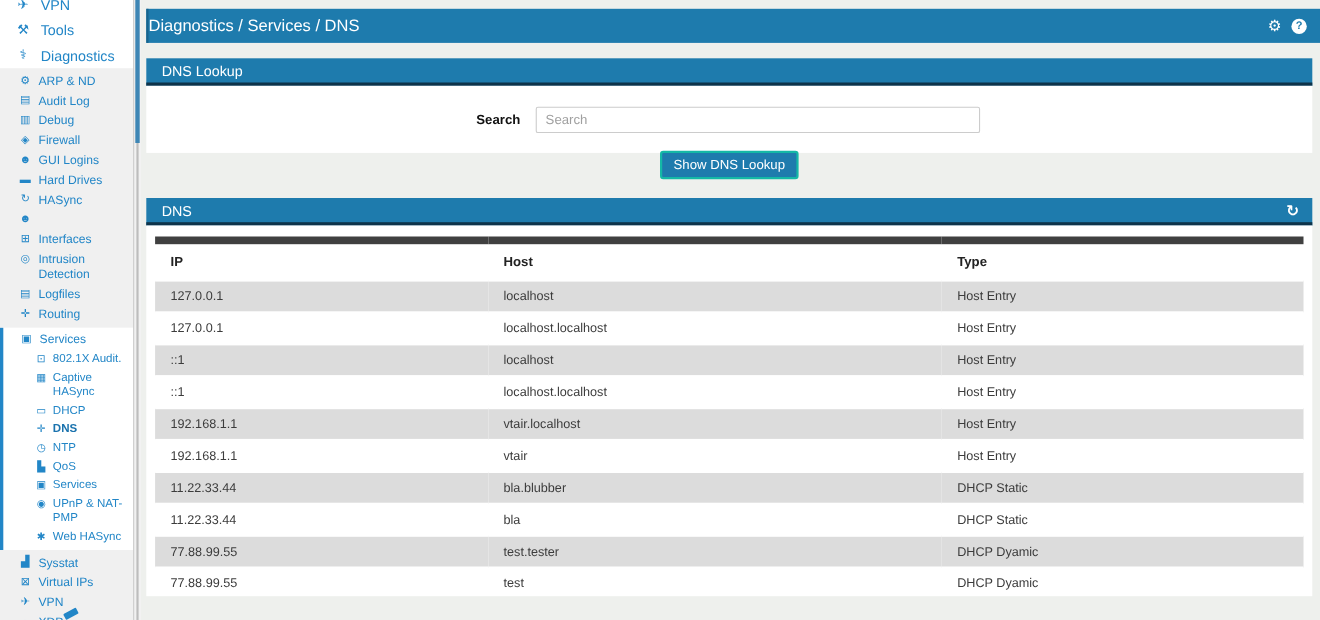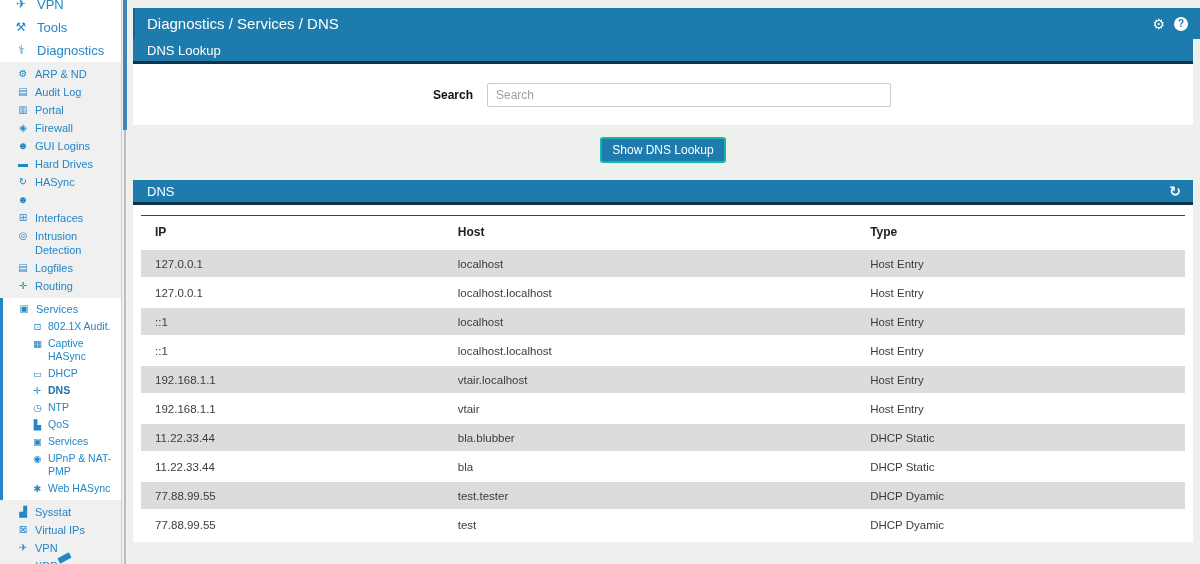--- a/index.html
+++ b/index.html
@@ -29,48 +29,48 @@
   #side-scrollbar { position:absolute; left:121px; top:0; width:7px; height:564px;
     background:#f1f1f1; border-left:1px solid #cdcdcd; }
   #side-scroll-groove { position:absolute; left:2px; top:0; width:2px; height:100%; background:#bdbdbd; }
   #side-scroll-thumb { position:absolute; left:1px; top:0; width:4px; height:130px; background:#3e86b5; }
 
   
   #main { position:absolute; left:128px; top:0; width:1072px; height:564px; background:#eef0ed; }
 
   #breadcrumb-bar { position:absolute; left:5px; top:8px; right:0; height:31px;
     background:#1e7bad; border-left:2px solid #17648e; display:flex; align-items:center;
-    color:#fff; font-size:15px; padding-left:12px; }
+    color:#fff; font-size:15px; }
   #breadcrumb-icons { margin-left:auto; display:flex; align-items:center; gap:9px; padding-right:12px; }
   .hdr-gear { color:#fff; font-size:14px; cursor:pointer; }
   .hdr-help { width:14px; height:14px; border-radius:50%; background:#fff; color:#1e7bad;
     font-size:10px; font-weight:bold; display:flex; align-items:center; justify-content:center; cursor:pointer; }
 
   .panel-head { height:25px; background:#1e7bad; border-bottom:3px solid #0e3349;
     color:#fff; font-size:13px; display:flex; align-items:center; padding:0 12px 0 14px; }
 
-  #lookup-panel { position:absolute; left:5px; top:39px; right:7px; }
+  #lookup-panel { position:absolute; left:5px; top:53px; right:7px; }
   #lookup-body { background:#fff; height:61px; display:flex; align-items:center; }
   #lookup-label { flex:0 0 340px; text-align:right; font-size:12px; font-weight:bold; color:#111; }
   #lookup-input { margin-left:14px; width:404px; height:24px; border:1px solid #ccc; border-radius:2px;
     padding:0 8px; font-size:12px; color:#333; font-family:inherit; outline:none; }
   #lookup-input::placeholder { color:#a0a0a0; }
 
   #button-row { position:absolute; left:5px; top:133px; right:7px; height:34px;
     display:flex; align-items:center; justify-content:center; }
   #show-btn { background:#1e7bad; border:2px solid #14b8a6; border-radius:3px; color:#fff;
     font-size:12px; padding:4px 10px; cursor:pointer; font-family:inherit; }
 
   #dns-panel { position:absolute; left:5px; top:180px; right:7px; bottom:19px; }
   #dns-head-title { flex:0 0 auto; }
   .refresh-icon { margin-left:auto; color:#fff; font-size:14px; font-weight:bold; cursor:pointer; }
   #dns-body { background:#fff; height:calc(100% - 28px); padding:10px 8px 0; overflow:hidden; }
   #dns-table { width:100%; border-collapse:collapse; table-layout:fixed; }
   #dns-table th { text-align:left; font-size:12px; font-weight:bold; color:#222;
-    padding:9px 4px 9px 14px; border-top:1px solid #404040; }
+    padding:9px 4px 9px 14px; border-top:7px solid #404040; }
   #dns-table td { font-size:11.5px; color:#3c3c3c; padding:0 4px 0 14px; height:29px; }
   #dns-table tr.stripe td { background:#dcdcdc; border-top:2px solid #fff; border-bottom:2px solid #fff; }
   .col-ip { width:29%; } .col-host { width:39.5%; } .col-type { width:31.5%; }
 </style>
 </head>
 <body>
 
 <div id="sidebar">
   <div class="side-list">
     <div id="top-items">
@@ -91,21 +91,21 @@
         <div class="side-item sub">
     <span class="icon">⚙</span>
     <span class="lbl">ARP &amp; ND</span>
   </div>
         <div class="side-item sub">
     <span class="icon">▤</span>
     <span class="lbl">Audit Log</span>
   </div>
         <div class="side-item sub">
     <span class="icon">▥</span>
-    <span class="lbl">Portal</span>
+    <span class="lbl">Debug</span>
   </div>
         <div class="side-item sub">
     <span class="icon">◈</span>
     <span class="lbl">Firewall</span>
   </div>
         <div class="side-item sub">
     <span class="icon">☻</span>
     <span class="lbl">GUI Logins</span>
   </div>
         <div class="side-item sub">

